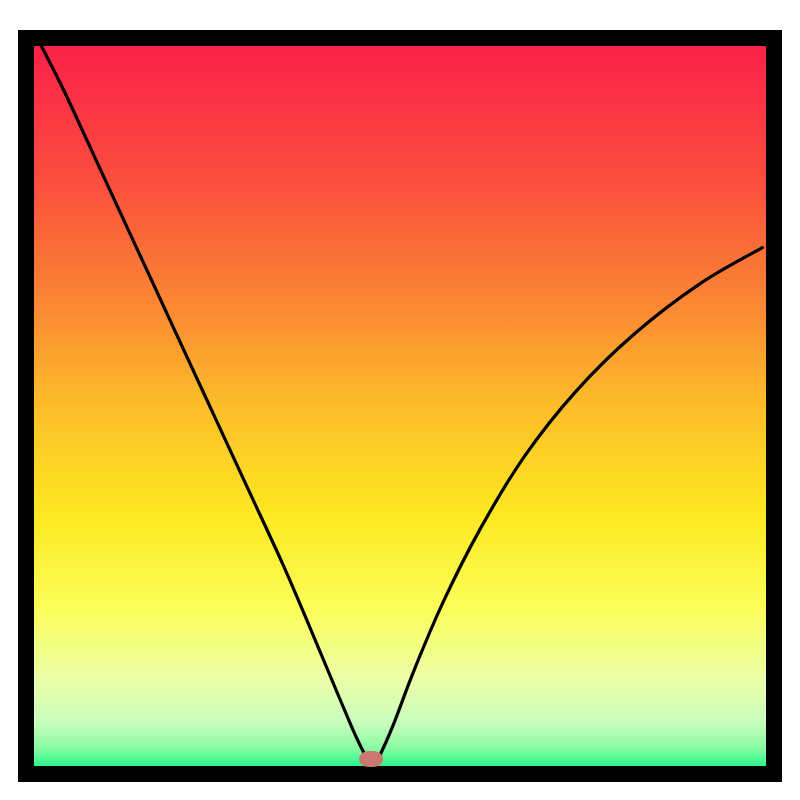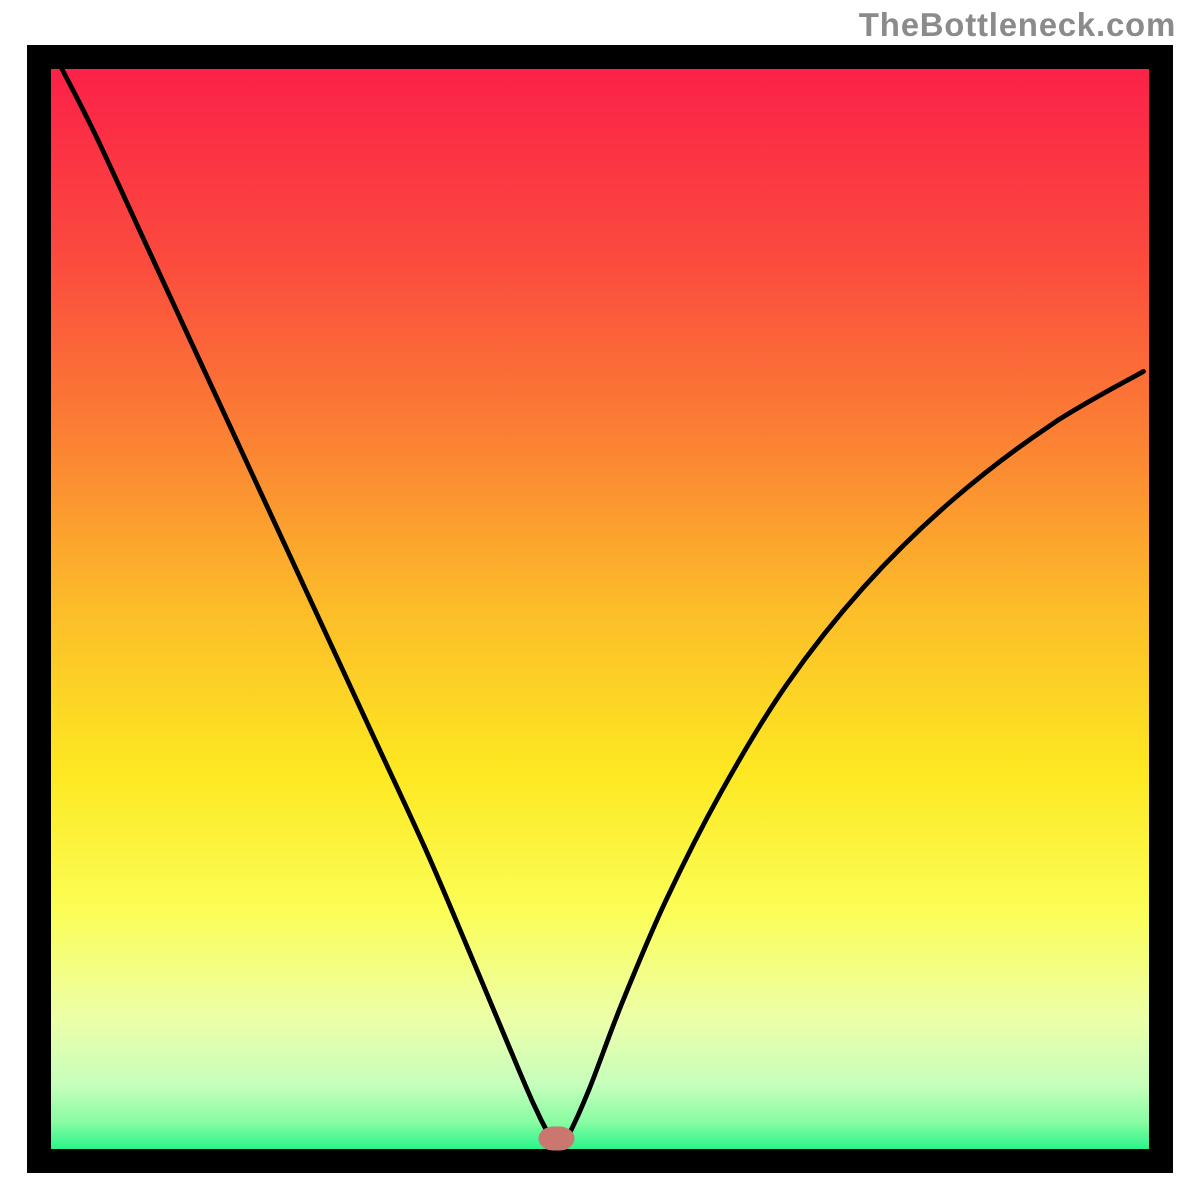--- a/index.html
+++ b/index.html
@@ -52,15 +52,14 @@
   <div class="plot-gradient" style="left: 34px; top: 46px; width: 732px; height: 720px; background: linear-gradient(rgb(251, 33, 72) 0%, rgb(251, 76, 62) 18%, rgb(251, 132, 51) 35%, rgb(252, 189, 41) 50%, rgb(253, 232, 33) 65%, rgb(251, 254, 87) 78%, rgb(236, 255, 169) 88%, rgb(199, 254, 188) 94%, rgb(137, 252, 163) 97.5%, rgb(41, 245, 138) 100%);"></div>
 
   <div class="border-rect" style="left: 18px; top: 30px; width: 764px; height: 752px; border-width: 16px; border-color: rgb(0, 0, 0);"></div>
 
   <svg class="curve" width="800" height="800" viewBox="0 0 800 800">
     <path id="curve-path" d="M 41.32 46.00 C 44.98 53.20, 53.52 68.80, 63.28 89.20 C 73.04 109.60, 87.68 142.00, 99.88 168.40 C 112.08 194.80, 124.28 221.20, 136.48 247.60 C 148.68 274.00, 160.88 300.40, 173.08 326.80 C 185.28 353.20, 197.48 379.60, 209.68 406.00 C 221.88 432.40, 234.08 458.80, 246.28 485.20 C 258.48 511.60, 271.90 539.80, 282.88 564.40 C 293.86 589.00, 303.01 611.20, 312.16 632.80 C 321.31 654.40, 330.70 677.20, 337.78 694.00 C 344.86 710.80, 349.74 722.80, 354.62 733.60 C 359.50 744.40, 364.13 753.40, 367.06 758.80 C 369.99 764.20, 370.35 766.00, 372.18 766.00 C 374.01 766.00, 374.62 765.40, 378.04 758.80 C 381.46 752.20, 386.58 741.40, 392.68 726.40 C 398.78 711.40, 406.10 689.80, 414.64 668.80 C 423.18 647.80, 432.94 623.80, 443.92 600.40 C 454.90 577.00, 467.10 552.40, 480.52 528.40 C 493.94 504.40, 508.58 479.20, 524.44 456.40 C 540.30 433.60, 557.38 412.00, 575.68 391.60 C 593.98 371.20, 613.50 352.00, 634.24 334.00 C 654.98 316.00, 678.77 298.00, 700.12 283.60 C 721.47 269.20, 751.97 253.60, 762.34 247.60" fill="none" stroke="#000" stroke-width="3.2" stroke-linecap="round" stroke-linejoin="round"></path>
   </svg>
 
   <div class="marker" style="left: 358.72px; top: 750.8px; width: 24px; height: 16px; background: rgb(203, 119, 112);"></div>
 
-  <div class="watermark">TheBottleneck.com</div>
 
 </div>
 
 </body></html>

